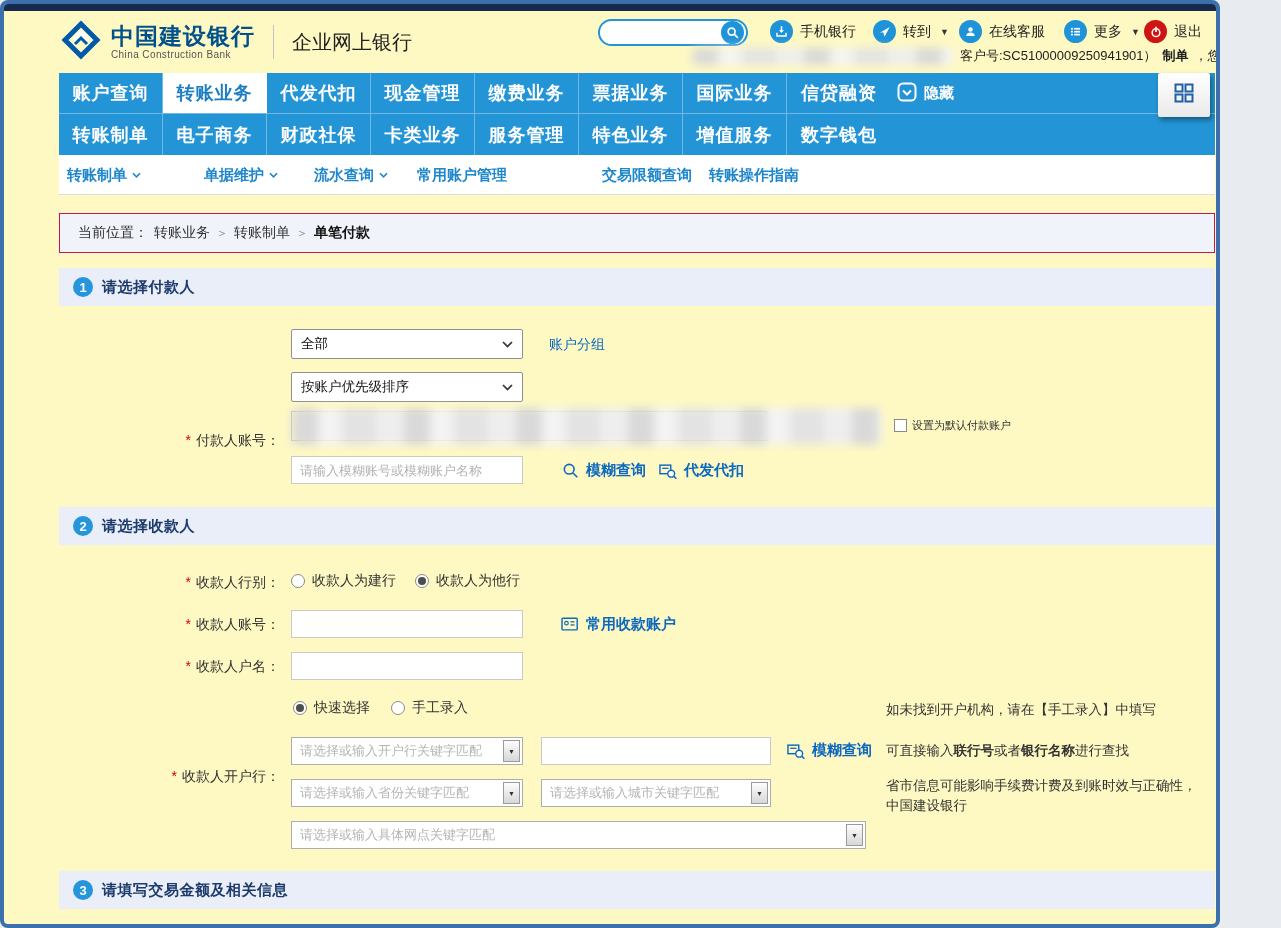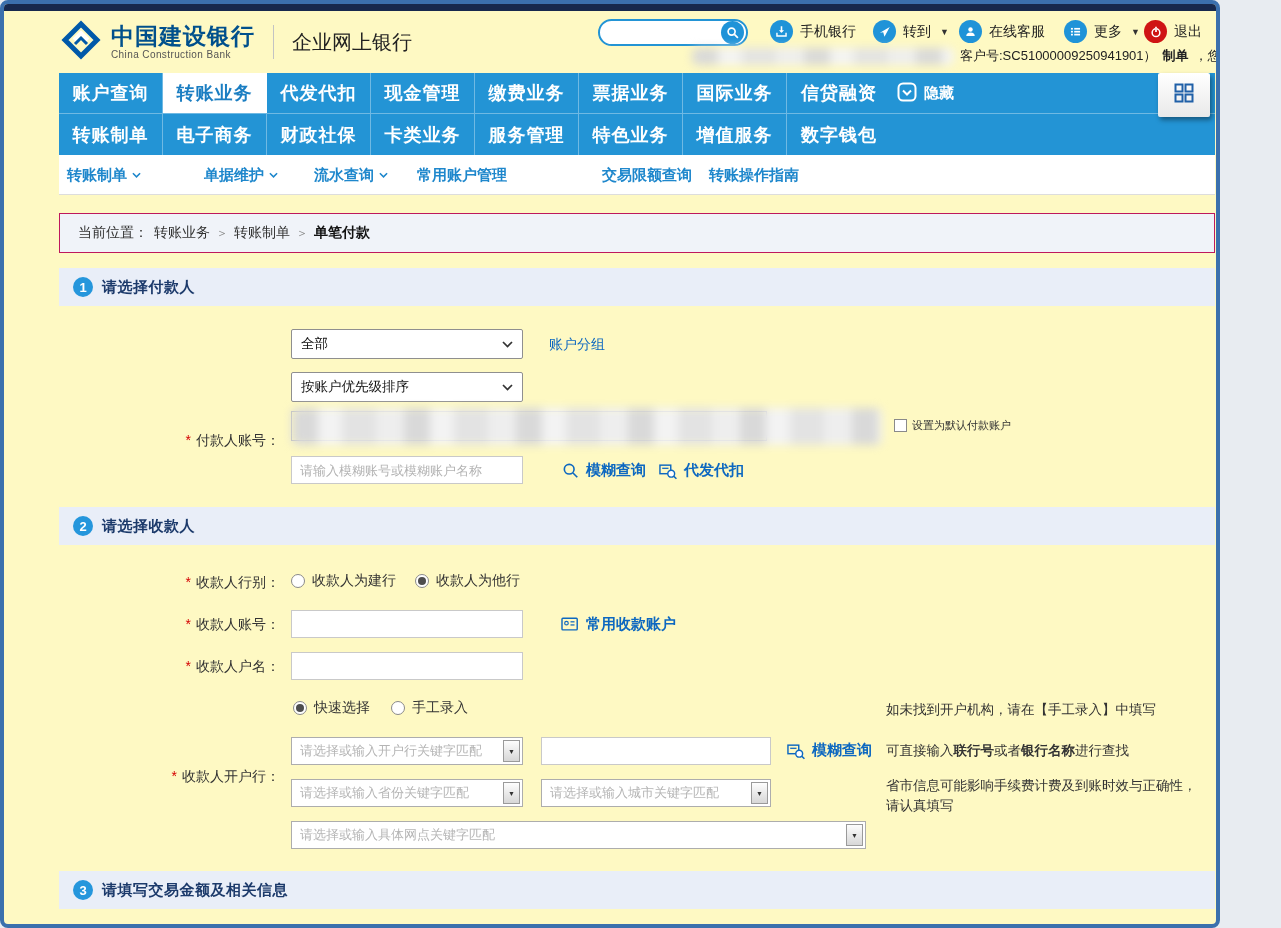--- a/index.html
+++ b/index.html
@@ -378,21 +378,21 @@
   </div>
 
   <div class="abs combo" style="left:287px;top:775px;width:232px;">
     <span class="combo-text">请选择或输入省份关键字匹配</span>
     <span class="combo-btn">▼</span>
   </div>
   <div class="abs combo" style="left:537px;top:775px;width:230px;">
     <span class="combo-text">请选择或输入城市关键字匹配</span>
     <span class="combo-btn">▼</span>
   </div>
-  <div class="abs hint" style="left:882px;top:772px;width:312px;white-space:normal;line-height:20px;">省市信息可能影响手续费计费及到账时效与正确性，请认真填写</div>
+  <div class="abs hint" style="left:882px;top:772px;width:312px;white-space:normal;line-height:20px;">省市信息可能影响手续费计费及到账时效与正确性，中国建设银行</div>
 
   <div class="abs combo" style="left:287px;top:817px;width:575px;">
     <span class="combo-text">请选择或输入具体网点关键字匹配</span>
     <span class="combo-btn">▼</span>
   </div>
 
   <div class="abs sec-hd" style="top:867px;">
     <span class="sec-num">3</span>
     <span class="sec-title">请填写交易金额及相关信息</span>
   </div>

